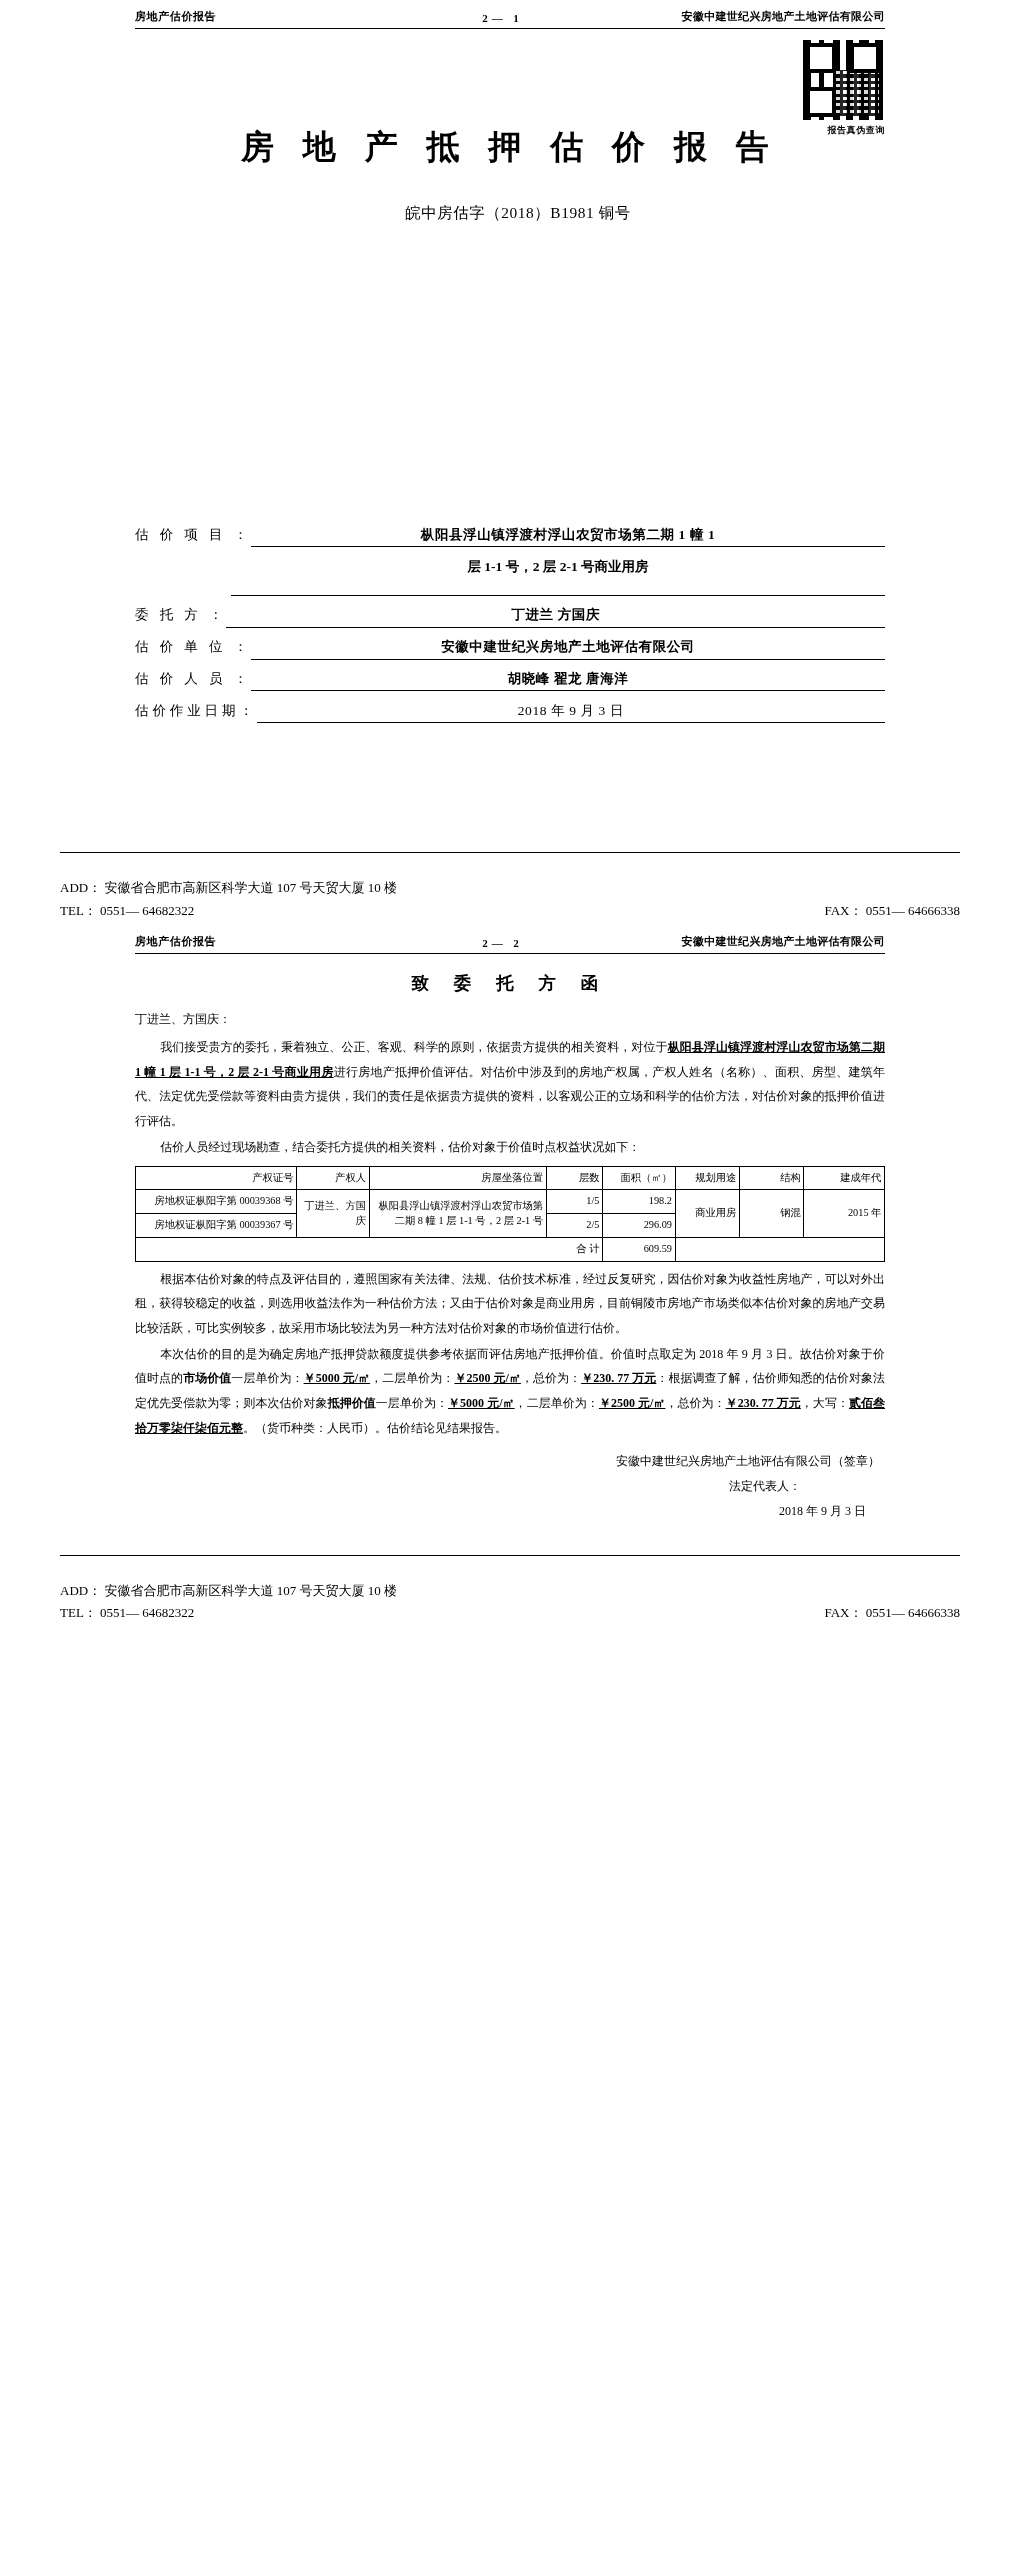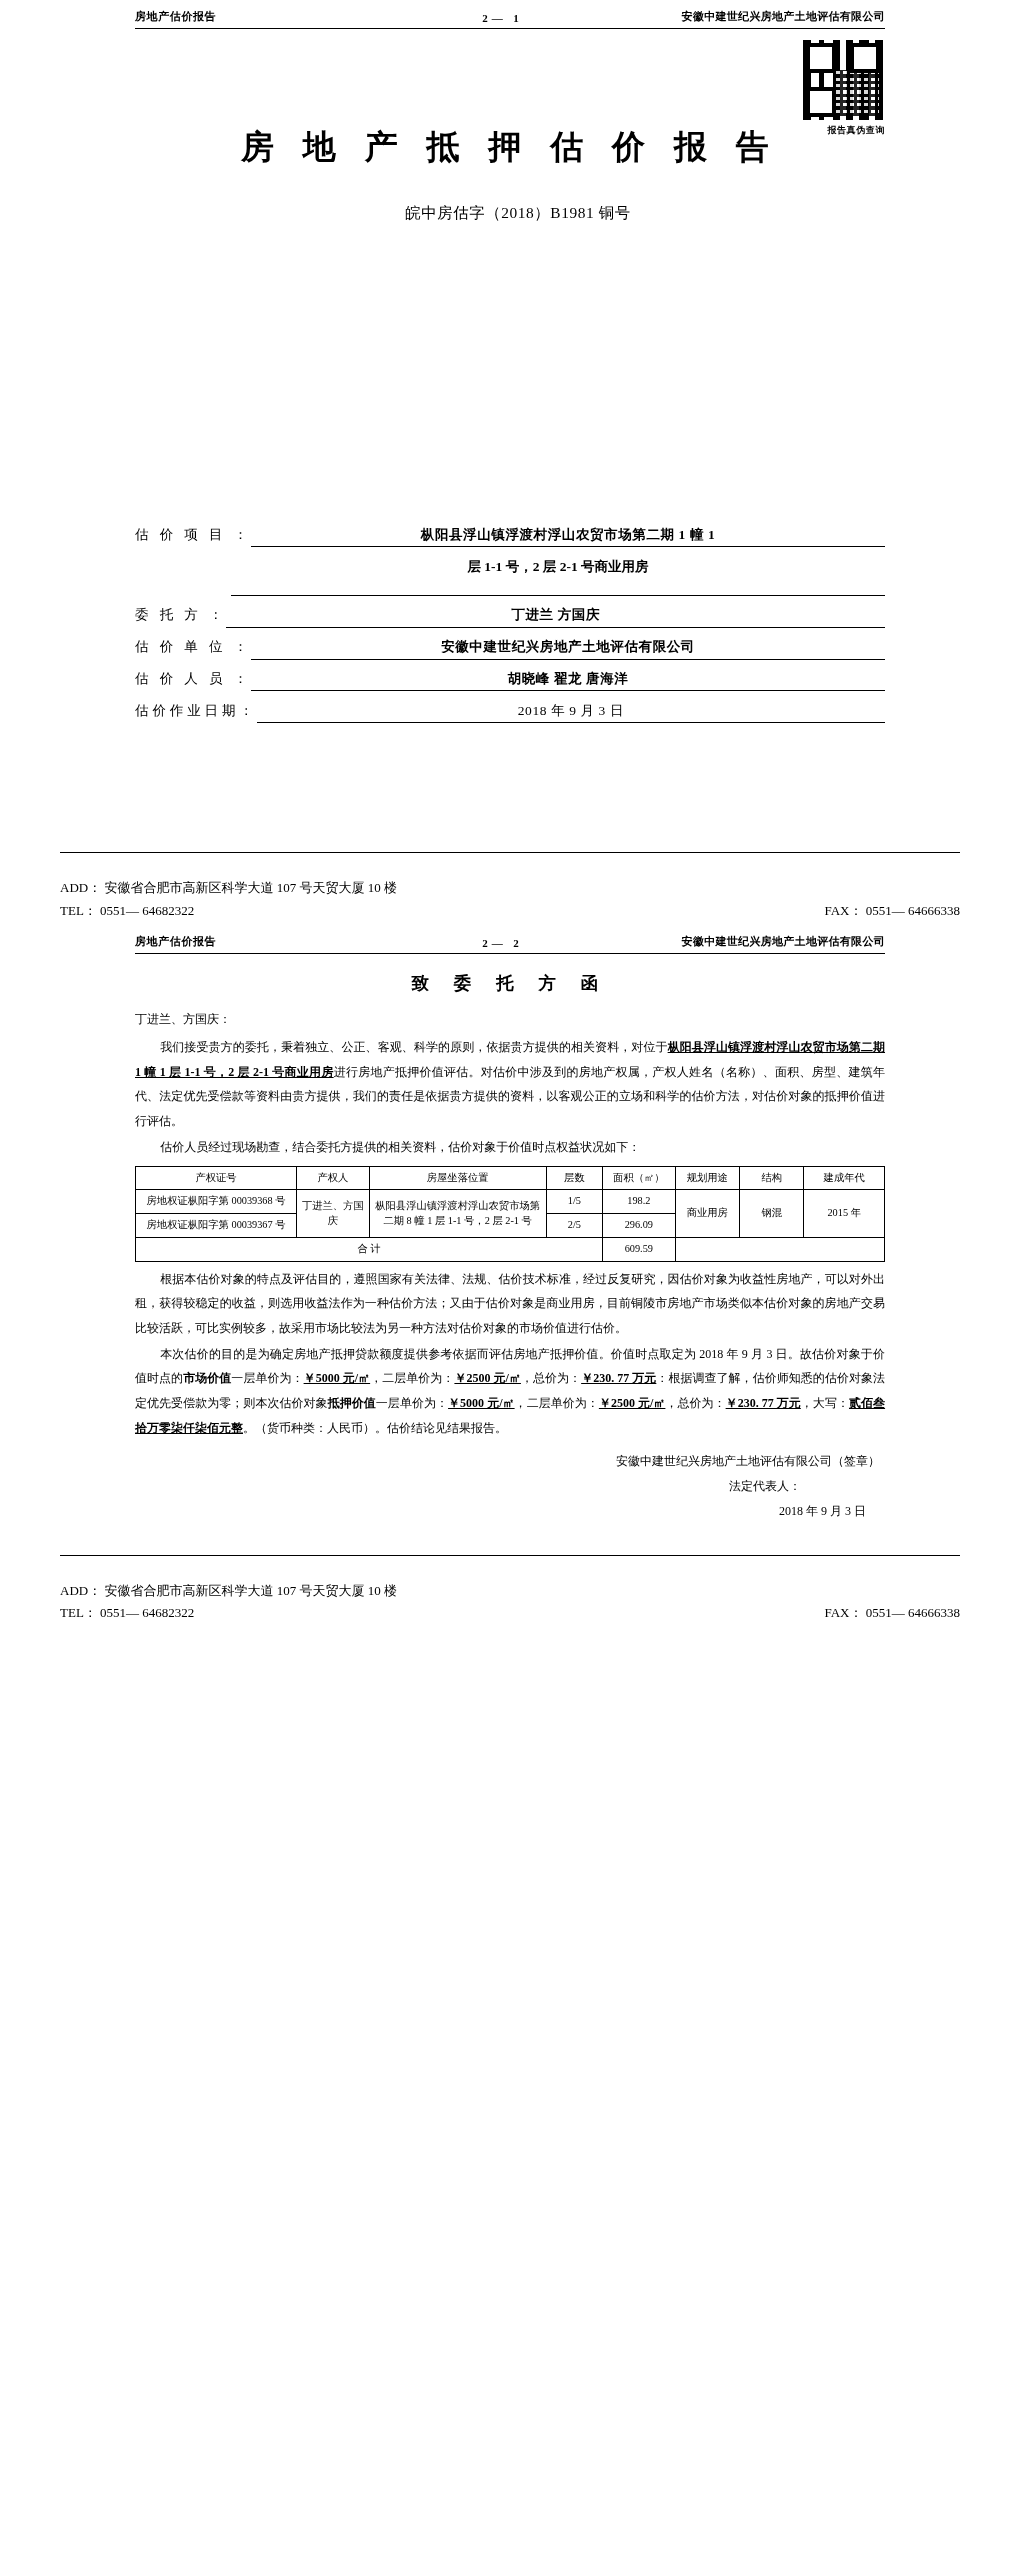--- a/index.html
+++ b/index.html
@@ -173,21 +173,21 @@
   
   table.ptable {
     border-collapse: collapse;
     width: 100%;
     margin: 6.4px 0 5.1px 0;
     font-size: 10.3px;
     line-height: 1.45;
   }
   table.ptable th, table.ptable td {
     border: 1px solid #000;
-    text-align: center;
+    text-align: right;
     vertical-align: middle;
     padding: 3.9px 2.6px;
   }
   table.ptable th { font-weight: normal; }
   td.lft { text-align: left; padding-left: 3.9px; }
 
   .sign-block {
     margin-top: 9px;
     font-size: 12px;
     line-height: 2.1;

